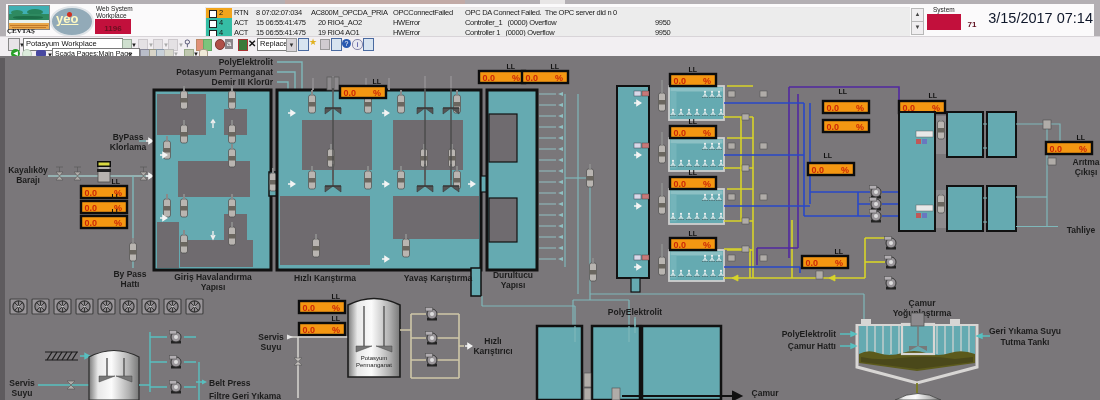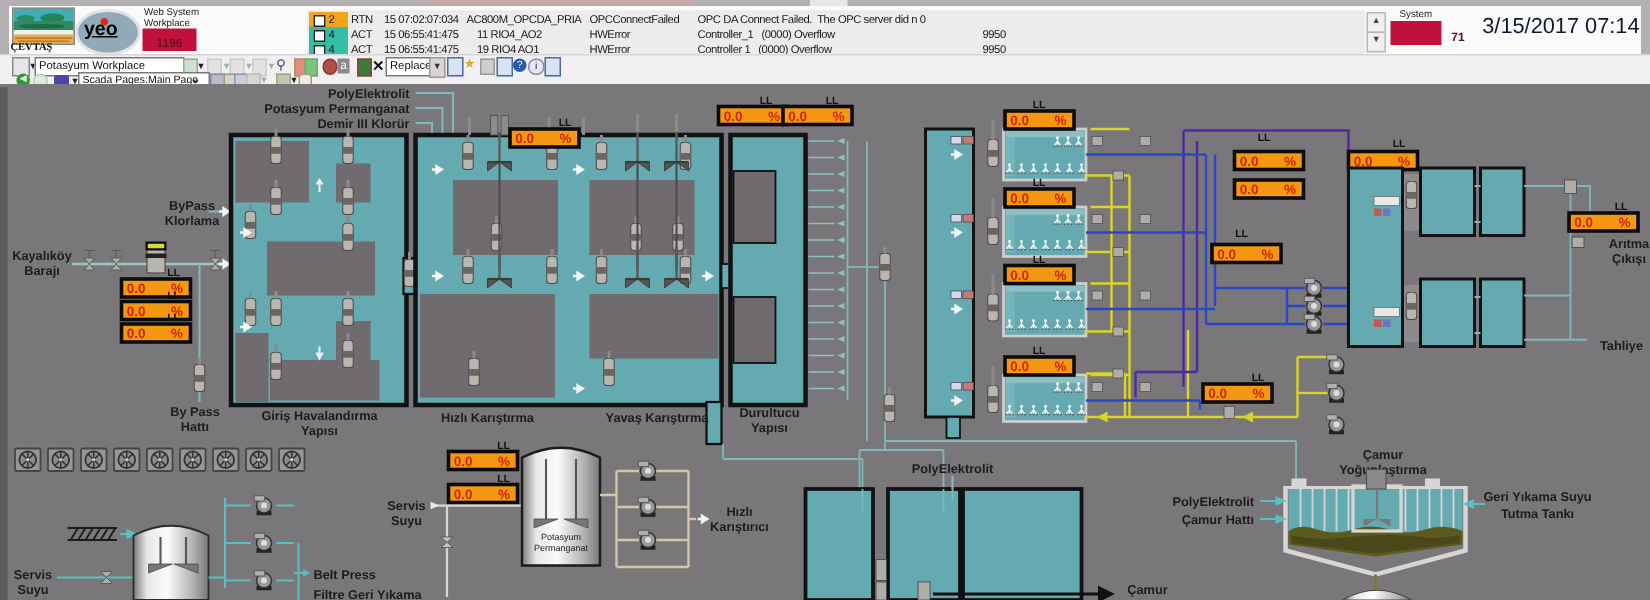--- a/index.html
+++ b/index.html
@@ -33,44 +33,44 @@
   <div class="abs" style="left:18px;top:3px;width:16px;height:6px;background:#27825a;border-radius:50%;"></div>
   <div class="abs" style="left:0;top:8px;width:40px;height:7px;background:#2e8a60;"></div>
   <div class="abs" style="left:4px;top:10px;width:30px;height:3px;background:#1d6e48;border-radius:40%;"></div>
   <div class="abs" style="left:0;top:14px;width:40px;height:4px;background:#e8f2ee;"></div>
   <div class="abs" style="left:0;top:17px;width:40px;height:6px;background:#e8a84c;"></div>
   <div class="abs" style="left:1px;top:19px;width:38px;height:1px;background:#c07828;"></div>
   <div class="abs" style="left:3px;top:21px;width:34px;height:1px;background:#c07828;"></div>
 </div>
 <div class="abs" style="left:7px;top:27px;width:44px;font-size:7px;font-weight:bold;color:#111;letter-spacing:0;font-family:'Liberation Serif',serif;">ÇEVTAŞ</div>
 <div class="abs" style="left:50px;top:6px;width:40px;height:27px;background:#92aab8;border-radius:50%;border:2px solid #e0e4e8;"></div>
-<div class="abs" style="left:56px;top:11px;width:30px;font-size:13px;font-weight:bold;color:#000000;font-family:'Liberation Sans',sans-serif;text-decoration:underline;">yeo</div>
+<div class="abs" style="left:56px;top:11px;width:30px;font-size:13px;font-weight:bold;color:#fef9c3;font-family:'Liberation Sans',sans-serif;text-decoration:underline;">yeo</div>
 <div class="abs" style="left:67px;top:12px;width:5px;height:5px;background:#d03020;border-radius:50%;"></div>
 <div class="abs" style="left:96px;top:6px;font-size:6.5px;color:#222;line-height:6.5px;">Web System<br>Workplace</div>
 <div class="abs" style="left:95px;top:19px;width:36px;height:15px;background:#c2103c;"></div>
 <div class="abs" style="left:95px;top:24px;width:36px;text-align:center;font-size:8px;font-weight:bold;color:#6b1020;">1196</div>
 
 <div class="abs" id="alarm">
   <div class="arow" style="top:1px;">
     <div class="acell" style="left:1px;width:26px;background:#f2a51c;"></div>
       <div class="chk"></div>
     <div class="acell" style="left:14px;">2</div>
     <div class="acell" style="left:29px;">RTN</div>
-    <div class="acell" style="left:51px;">15 07:02:07:034</div>
+    <div class="acell" style="left:51px;">8 07:02:07:034</div>
     <div class="acell" style="left:106px;">AC800M_OPCDA_PRIA</div>
     <div class="acell" style="left:188px;">OPCConnectFailed</div>
     <div class="acell" style="left:260px;">OPC DA Connect Failed.&nbsp; The OPC server did n 0</div>
   </div>
   <div class="arow" style="top:11px;">
     <div class="acell" style="left:1px;width:26px;background:#35bda5;"></div>
       <div class="chk" style="top:2px;"></div>
     <div class="acell" style="left:14px;">4</div>
     <div class="acell" style="left:29px;">ACT</div>
     <div class="acell" style="left:51px;">15 06:55:41:475</div>
-    <div class="acell" style="left:113px;">11 RIO4_AO2</div>
+    <div class="acell" style="left:113px;">20 RIO4_AO2</div>
     <div class="acell" style="left:188px;">HWError</div>
     <div class="acell" style="left:260px;">Controller_1&nbsp;&nbsp; (0000) Overflow</div>
     <div class="acell" style="left:450px;">9950</div>
   </div>
   <div class="arow" style="top:21px;">
     <div class="acell" style="left:1px;width:26px;background:#35bda5;"></div>
       <div class="chk" style="top:2px;"></div>
     <div class="acell" style="left:14px;">4</div>
     <div class="acell" style="left:29px;">ACT</div>
     <div class="acell" style="left:51px;">15 06:55:41:475</div>

